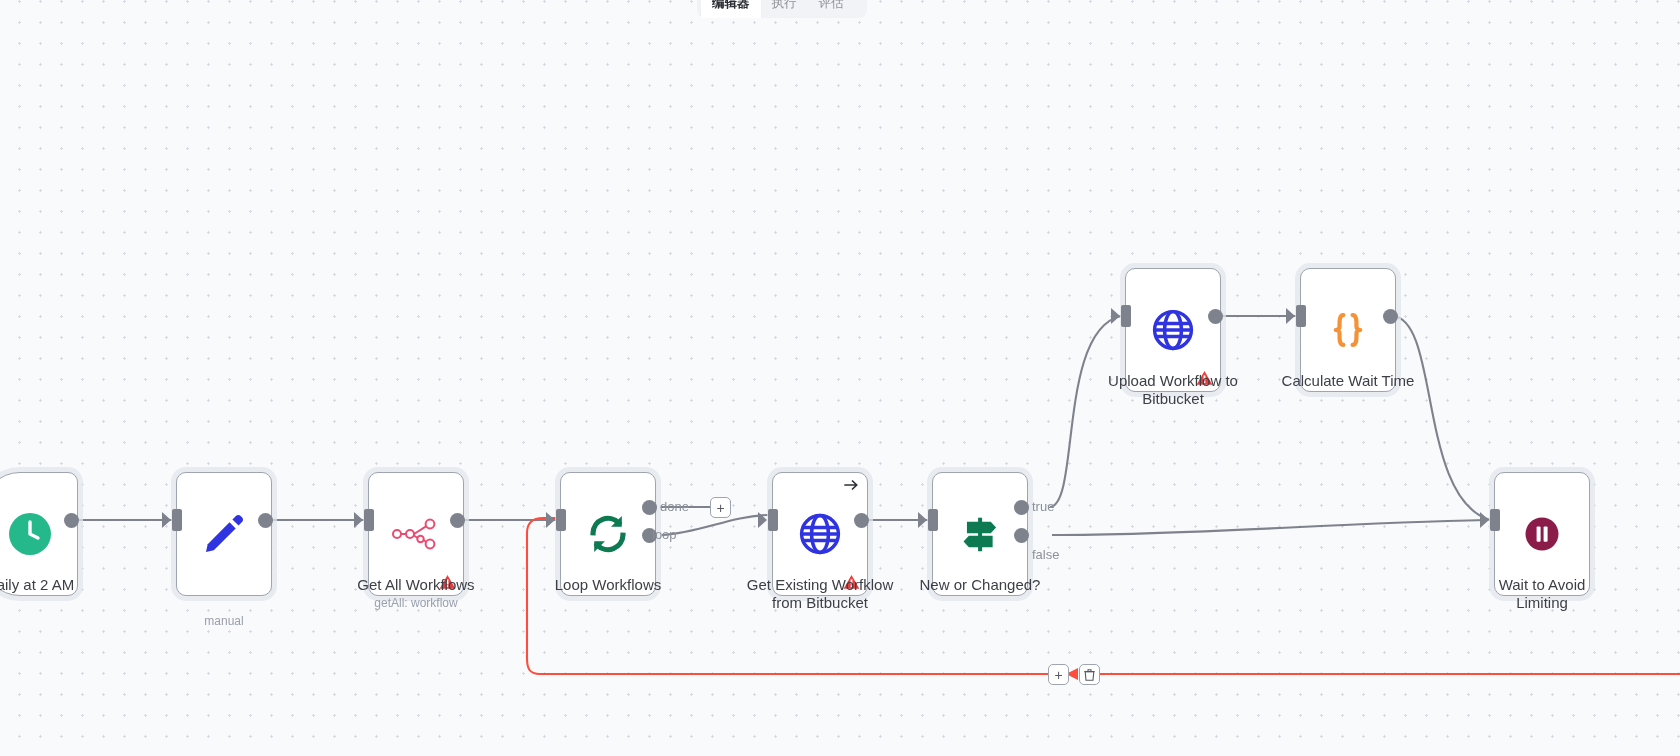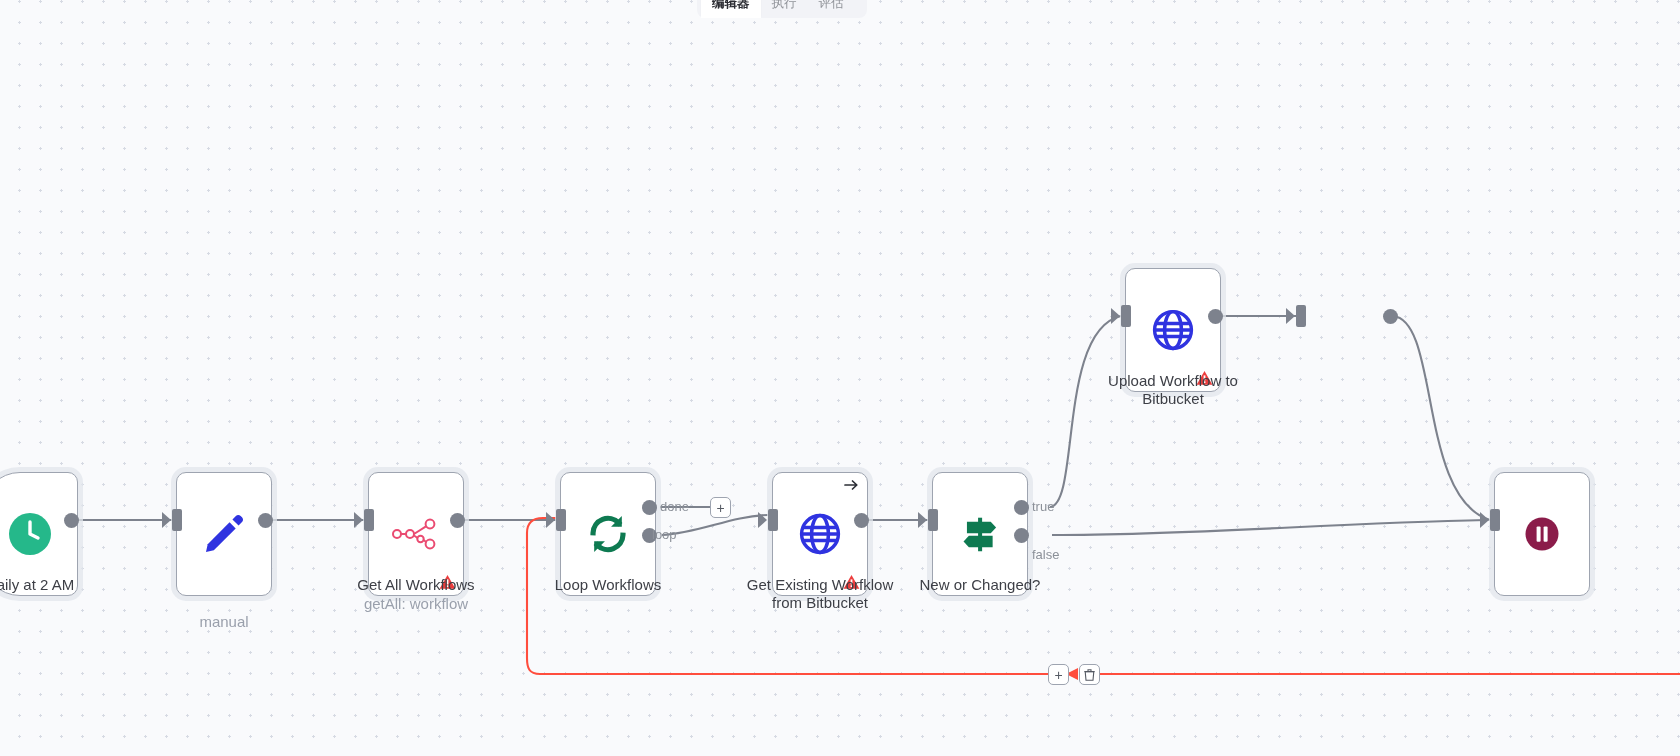--- a/index.html
+++ b/index.html
@@ -63,21 +63,21 @@
   .node .label{
     position:absolute;top:104px;left:-62px;width:220px;
     text-align:center;
     font-size:15px;line-height:18px;
     color:#3d3f46;
     white-space:pre-line;
   }
   .node .sublabel{
     position:absolute;left:-62px;width:220px;
     text-align:center;
-    font-size:15px;line-height:15px;
+    font-size:12px;line-height:15px;
     color:#9aa0ac;
   }
   .node .sub1{top:124px;}
   .node .sub2{top:142px;}
   
   .warn{
     position:absolute;right:7px;bottom:5px;
     width:17px;height:16px;
   }
   .arrowbadge{
@@ -327,33 +327,48 @@
           <rect x="7.6" y="11.3" width="1.8" height="1.8" fill="#ffffff"></rect>
         </svg>
       </span>
     </div>
     <div class="label">Upload Workflow to
 Bitbucket</div>
   </div>
   <div class="port-in" style="left:1121px;top:305px;"></div>
   <div class="port-out" style="left:1208px;top:309px;"></div>
 
+  <div class="node" style="left:1300px;top:268px;">
+    <div class="box">
+      <span class="icon-wrap">
+        <svg width="46" height="46" viewBox="0 0 24 24">
+          <g fill="none" stroke="#f59237" stroke-width="2.2" stroke-linecap="round" stroke-linejoin="round">
+            <path d="M9.6 4.2 C7.2 4.2 7.6 8.4 7.6 10.2 C7.6 11.4 6.6 12 5.6 12 C6.6 12 7.6 12.6 7.6 13.8 C7.6 15.6 7.2 19.8 9.6 19.8"></path>
+            <path d="M14.4 4.2 C16.8 4.2 16.4 8.4 16.4 10.2 C16.4 11.4 17.4 12 18.4 12 C17.4 12 16.4 12.6 16.4 13.8 C16.4 15.6 16.8 19.8 14.4 19.8"></path>
+          </g>
+        </svg>
+      </span>
+    </div>
+    <div class="label">Calculate Wait Time</div>
+  </div>
   <div class="port-in" style="left:1296px;top:305px;"></div>
   <div class="port-out" style="left:1383px;top:309px;"></div>
 
   <div class="node" style="left:1494px;top:472px;">
     <div class="box">
       <span class="icon-wrap">
         <svg width="46" height="46" viewBox="0 0 46 46">
           <circle cx="23" cy="23" r="16.5" fill="#8b1c4a"></circle>
           <rect x="17.6" y="15.4" width="4" height="15.4" rx="1.1" fill="#ffffff"></rect>
           <rect x="24.6" y="15.4" width="4" height="15.4" rx="1.1" fill="#ffffff"></rect>
         </svg>
       </span>
     </div>
+    <div class="label">Wait to Avoid
+Limiting</div>
   </div>
   <div class="port-in" style="left:1490px;top:509px;"></div>
 
   <div class="edge-btn" style="left:1048px;top:664px;">+</div>
   <div class="edge-btn small-trash" style="left:1079px;top:664px;">
     <svg width="11" height="12" viewBox="0 0 11 12">
       <path d="M1.2 2.6 L9.8 2.6 L9 11.2 L2 11.2 z" fill="none" stroke="#555a63" stroke-width="1.1"></path>
       <path d="M0.4 2.6 L10.6 2.6" stroke="#555a63" stroke-width="1.1"></path>
       <path d="M4 2.4 L4 0.8 L7 0.8 L7 2.4" fill="none" stroke="#555a63" stroke-width="1.1"></path>
     </svg>

